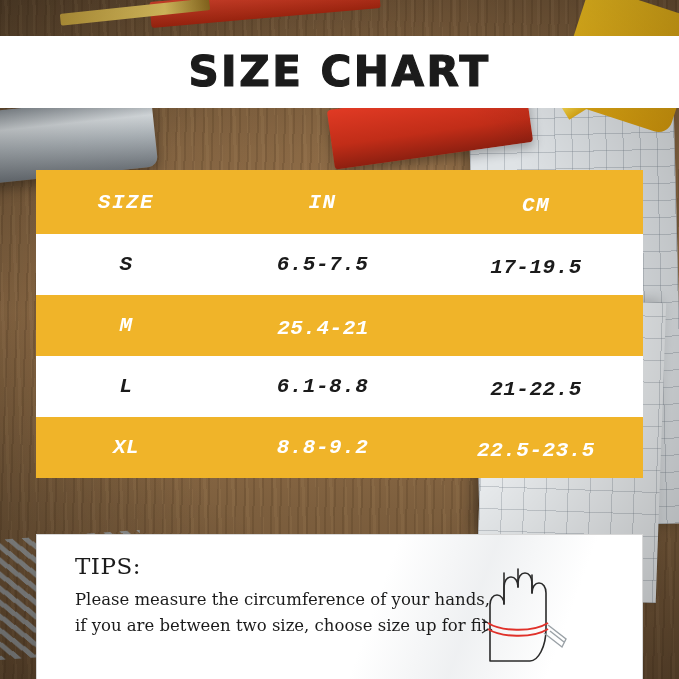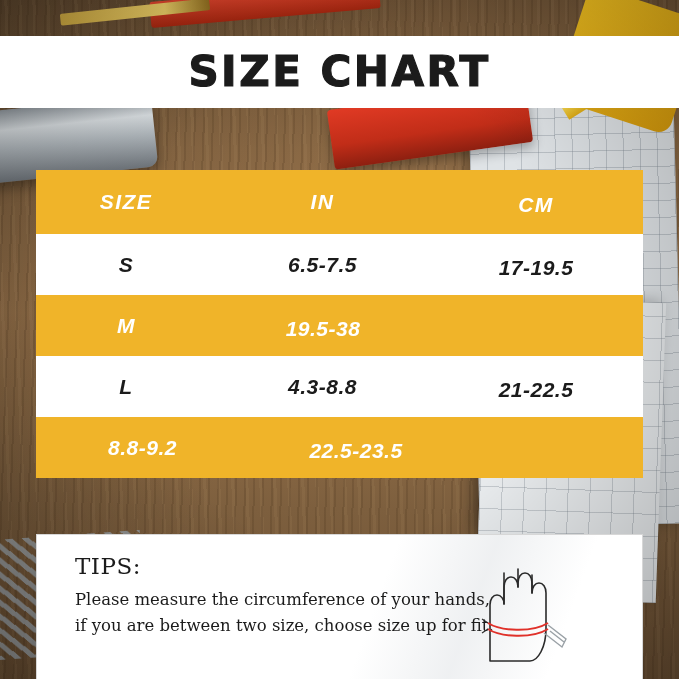--- a/index.html
+++ b/index.html
@@ -131,20 +131,21 @@
   
   .table {
     position: absolute;
     left: 36px; top: 170px;
     width: 607px;
   }
   .row {
     display: flex;
     align-items: center;
     height: 61px;
+    font-family: Liberation Mono, monospace;
   }
   .row.head { background: #f0b429; height: 64px; }
   .row.odd  { background: #ffffff; }
   .row.even { background: #f0b429; }
 
   .cell {
     font-style: italic;
     font-weight: 700;
     font-size: 21px;
     letter-spacing: .5px;
@@ -232,30 +233,31 @@
     </div>
 
     <div class="row odd">
       <div class="cell c-size">S</div>
       <div class="cell c-in">6.5-7.5</div>
       <div class="cell c-cm">17-19.5</div>
     </div>
 
     <div class="row even">
       <div class="cell c-size">M</div>
-      <div class="cell c-cm">19.5-38</div>
+      <div class="cell c-cm">25.4-21</div>
     </div>
 
     <div class="row odd">
       <div class="cell c-size">L</div>
-      <div class="cell c-in">4.3-8.8</div>
+      <div class="cell c-in">6.1-8.8</div>
       <div class="cell c-cm">21-22.5</div>
     </div>
 
     <div class="row even">
+      <div class="cell c-size">XL</div>
       <div class="cell c-in">8.8-9.2</div>
       <div class="cell c-cm">22.5-23.5</div>
     </div>
 
   </div>
 
   <div class="tips">
     <div class="tips-sheen"></div>
     <div class="tips-title">TIPS:</div>
     <div class="tips-body">Please measure the circumference of your hands, if you are between two size, choose size up for fit.</div>

